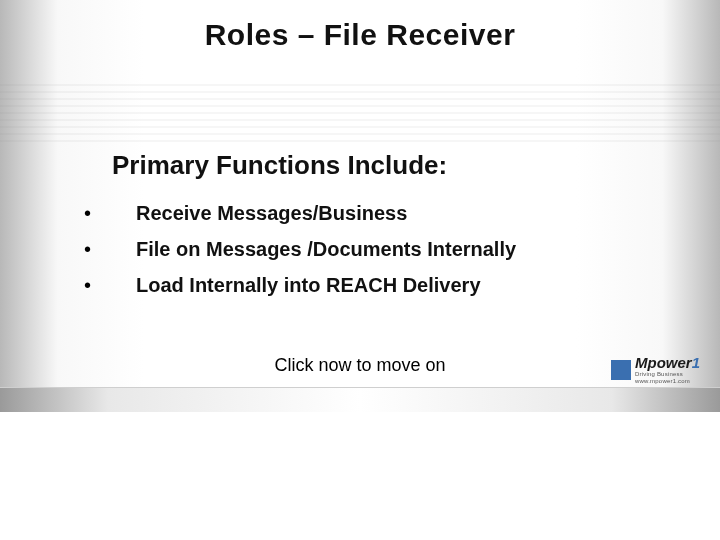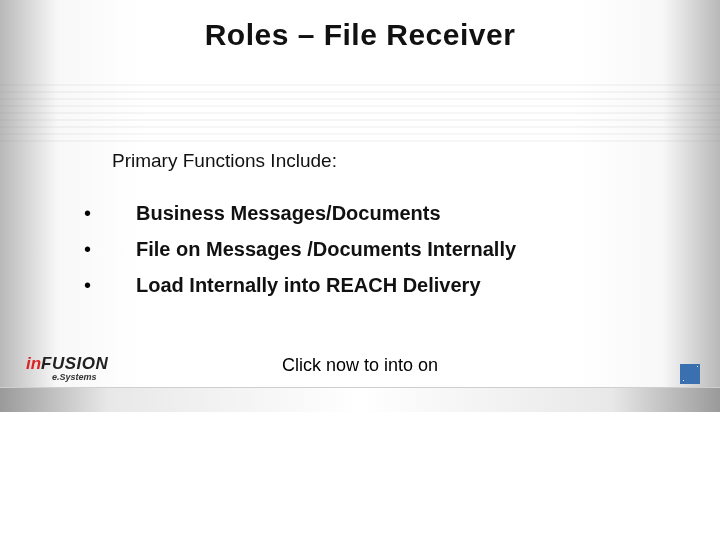--- a/index.html
+++ b/index.html
@@ -40,22 +40,22 @@
     text-align: center;
     font-size: 30px;
     font-weight: bold;
     color: #111;
     letter-spacing: 0.5px;
   }
   .subtitle {
     position: absolute;
     top: 150px;
     left: 112px;
-    font-size: 19px;
-    font-weight: normal;
+    font-size: 26px;
+    font-weight: bold;
     color: #111;
   }
   .bullets {
     position: absolute;
     top: 200px;
     left: 78px;
     right: 60px;
   }
   .brow {
     display: flex;
@@ -170,39 +170,40 @@
     </g>
   </svg>
 
   <div class="title">Roles – File Receiver</div>
 
   <div class="subtitle">Primary Functions Include:</div>
 
   <div class="bullets">
     <div class="brow">
       <div class="dot">•</div>
-      <div class="btext">Business Messages/Documents</div>
+      <div class="btext">Receive Messages/Business</div>
     </div>
     <div class="brow">
       <div class="dot">•</div>
       <div class="btext">File on Messages /Documents Internally</div>
     </div>
     <div class="brow">
       <div class="dot">•</div>
       <div class="btext">Load Internally into REACH Delivery</div>
     </div>
   </div>
 
-  <div class="footer-cta">Click now to into on</div>
-
-  <div class="logo-left">
-    <div class="l1">
-      <span class="in">in</span><span class="fusion">FUSION</span>
-    </div>
-    <div class="l2">e.Systems</div>
-  </div>
+  <div class="footer-cta">Click now to move on</div>
+
 
   <div class="logo-right">
     <div class="mark"></div>
+    <div class="wordstack">
+      <div class="word">
+        <span>Mpower</span><span class="one">1</span>
+      </div>
+      <div class="tag">Driving Business</div>
+      <div class="tag">www.mpower1.com</div>
+    </div>
   </div>
 
   <div class="footer-bar"></div>
 </div>
 
 </body></html>

